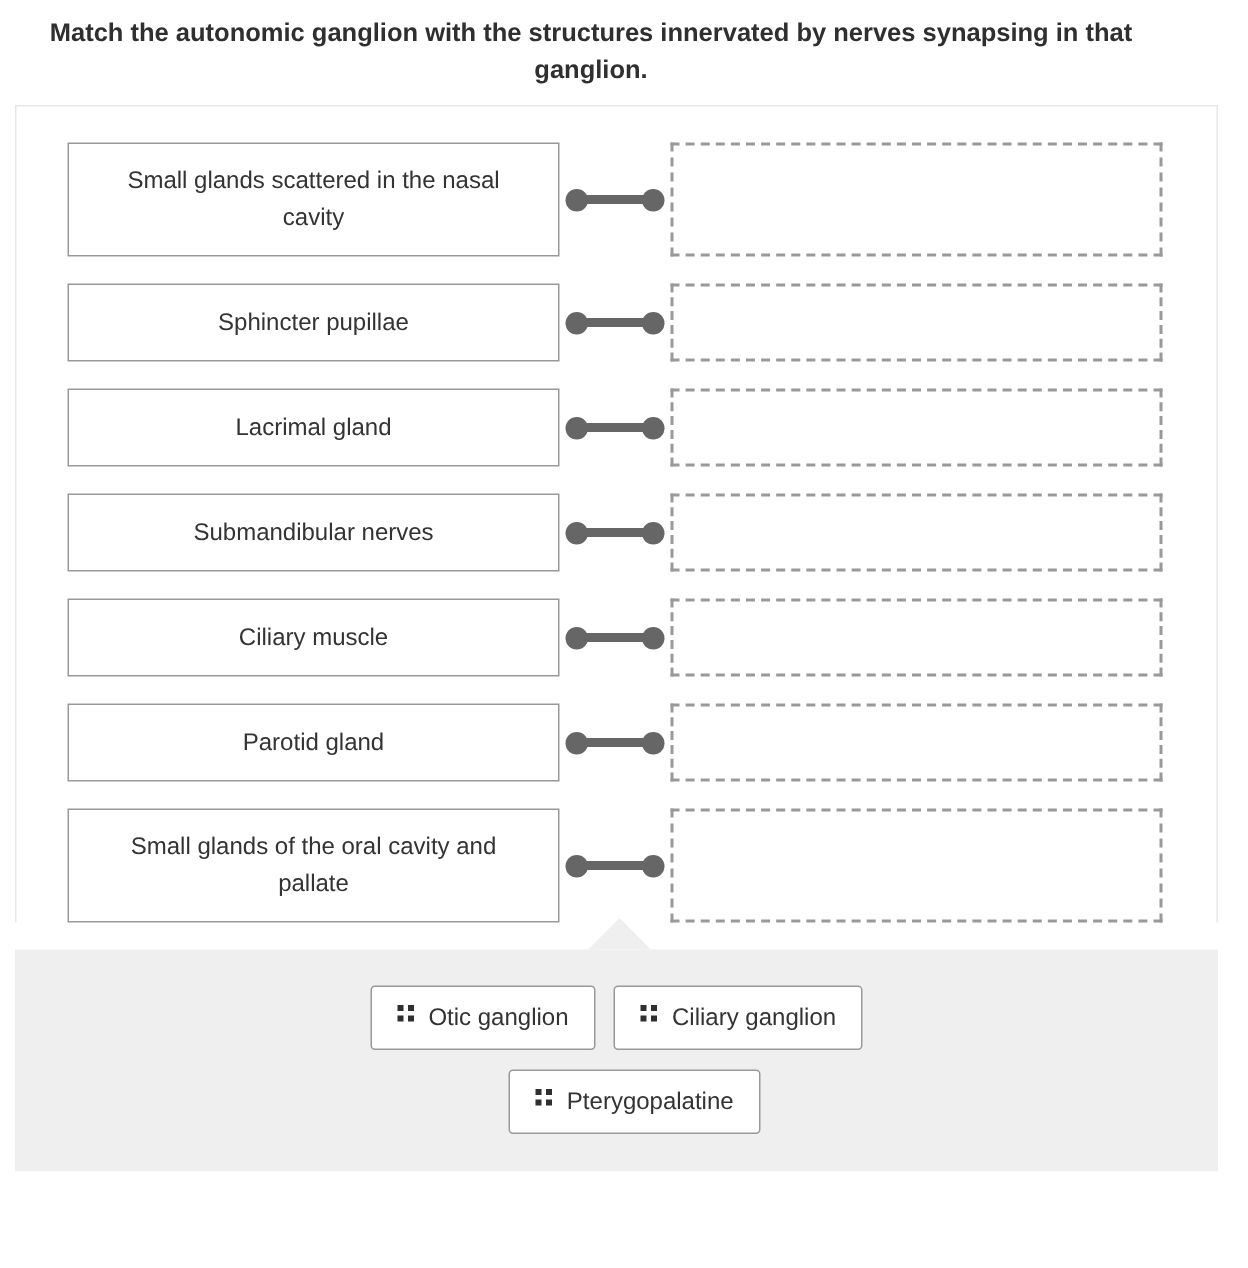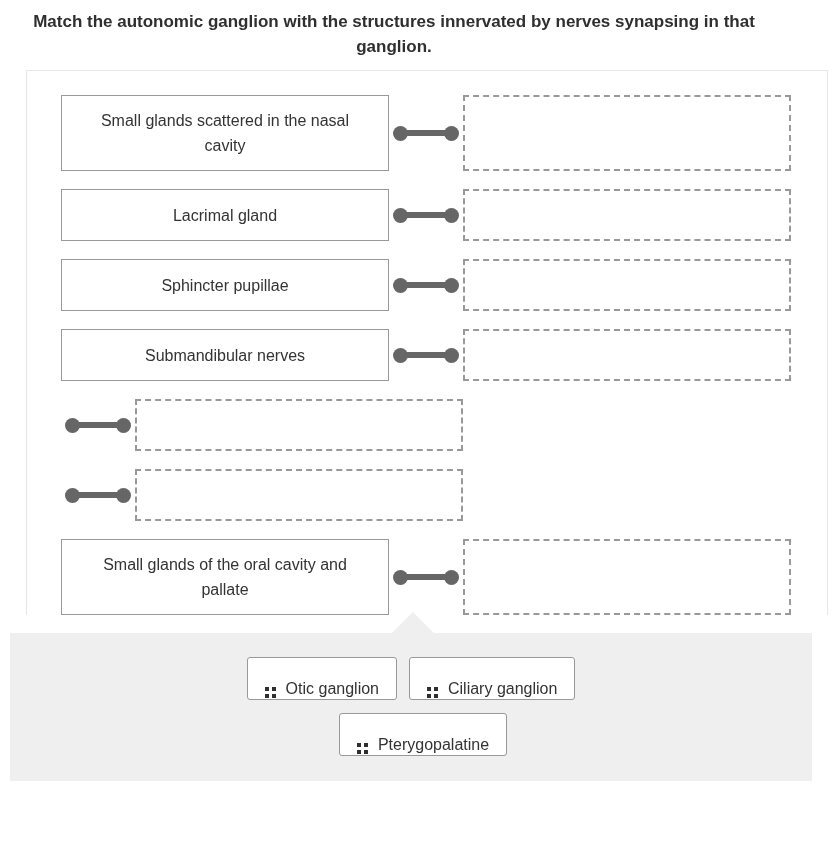--- a/index.html
+++ b/index.html
@@ -18,21 +18,21 @@
     line-height: 25px;
     color: #2f2f2f;
     padding: 9px 20px 11px 8px;
     max-width: 800px;
     box-sizing: border-box;
     text-align: center;
   }
 
   .panel {
     width: 802px;
-    margin-left: 26px;
+    margin-left: 10px;
     box-sizing: border-box;
     background: #ffffff;
     border: 1px solid #e7e7e7;
     border-bottom: none;
     padding: 24px 36px 0 34px;
   }
 
   .match-row {
     display: flex;
     align-items: stretch;
@@ -110,23 +110,23 @@
     gap: 12px;
   }
   .chip-row + .chip-row { margin-top: 13px; margin-left: 24px; }
 
   .chip {
     background: #ffffff;
     border: 1px solid #999999;
     border-radius: 3px;
     height: 43px;
     box-sizing: border-box;
-    padding: 1px 17px;
+    padding: 12px 17px;
     display: inline-flex;
-    align-items: flex-end;
+    align-items: flex-start;
     gap: 10px;
     font-size: 16px;
     color: #333333;
     cursor: grab;
   }
 
   .grip {
     display: grid;
     grid-template-columns: 4px 4px;
     grid-template-rows: 4px 4px;
@@ -145,55 +145,57 @@
         <div class="match-row">
           <div class="premise">Small glands scattered in the nasal cavity</div>
           <div class="connector">
             <span class="dot"></span>
             <span class="bar"></span>
             <span class="dot"></span>
           </div>
           <div class="dropzone"></div>
         </div>
         <div class="match-row">
+          <div class="premise">Sphincter pupillae</div>
+          <div class="connector">
+            <span class="dot"></span>
+            <span class="bar"></span>
+            <span class="dot"></span>
+          </div>
+          <div class="dropzone"></div>
+        </div>
+        <div class="match-row">
           <div class="premise">Lacrimal gland</div>
           <div class="connector">
             <span class="dot"></span>
             <span class="bar"></span>
             <span class="dot"></span>
           </div>
           <div class="dropzone"></div>
         </div>
         <div class="match-row">
-          <div class="premise">Sphincter pupillae</div>
-          <div class="connector">
-            <span class="dot"></span>
-            <span class="bar"></span>
-            <span class="dot"></span>
-          </div>
-          <div class="dropzone"></div>
-        </div>
-        <div class="match-row">
           <div class="premise">Submandibular nerves</div>
           <div class="connector">
             <span class="dot"></span>
             <span class="bar"></span>
             <span class="dot"></span>
           </div>
           <div class="dropzone"></div>
         </div>
         <div class="match-row">
-          <div class="connector">
-            <span class="dot"></span>
-            <span class="bar"></span>
-            <span class="dot"></span>
-          </div>
-          <div class="dropzone"></div>
-        </div>
-        <div class="match-row">
+          <div class="premise">Ciliary muscle</div>
+          <div class="connector">
+            <span class="dot"></span>
+            <span class="bar"></span>
+            <span class="dot"></span>
+          </div>
+          <div class="dropzone"></div>
+        </div>
+        <div class="match-row">
+          <div class="premise">Parotid gland</div>
           <div class="connector">
             <span class="dot"></span>
             <span class="bar"></span>
             <span class="dot"></span>
           </div>
           <div class="dropzone"></div>
         </div>
         <div class="match-row">
           <div class="premise">Small glands of the oral cavity and pallate</div>
           <div class="connector">

